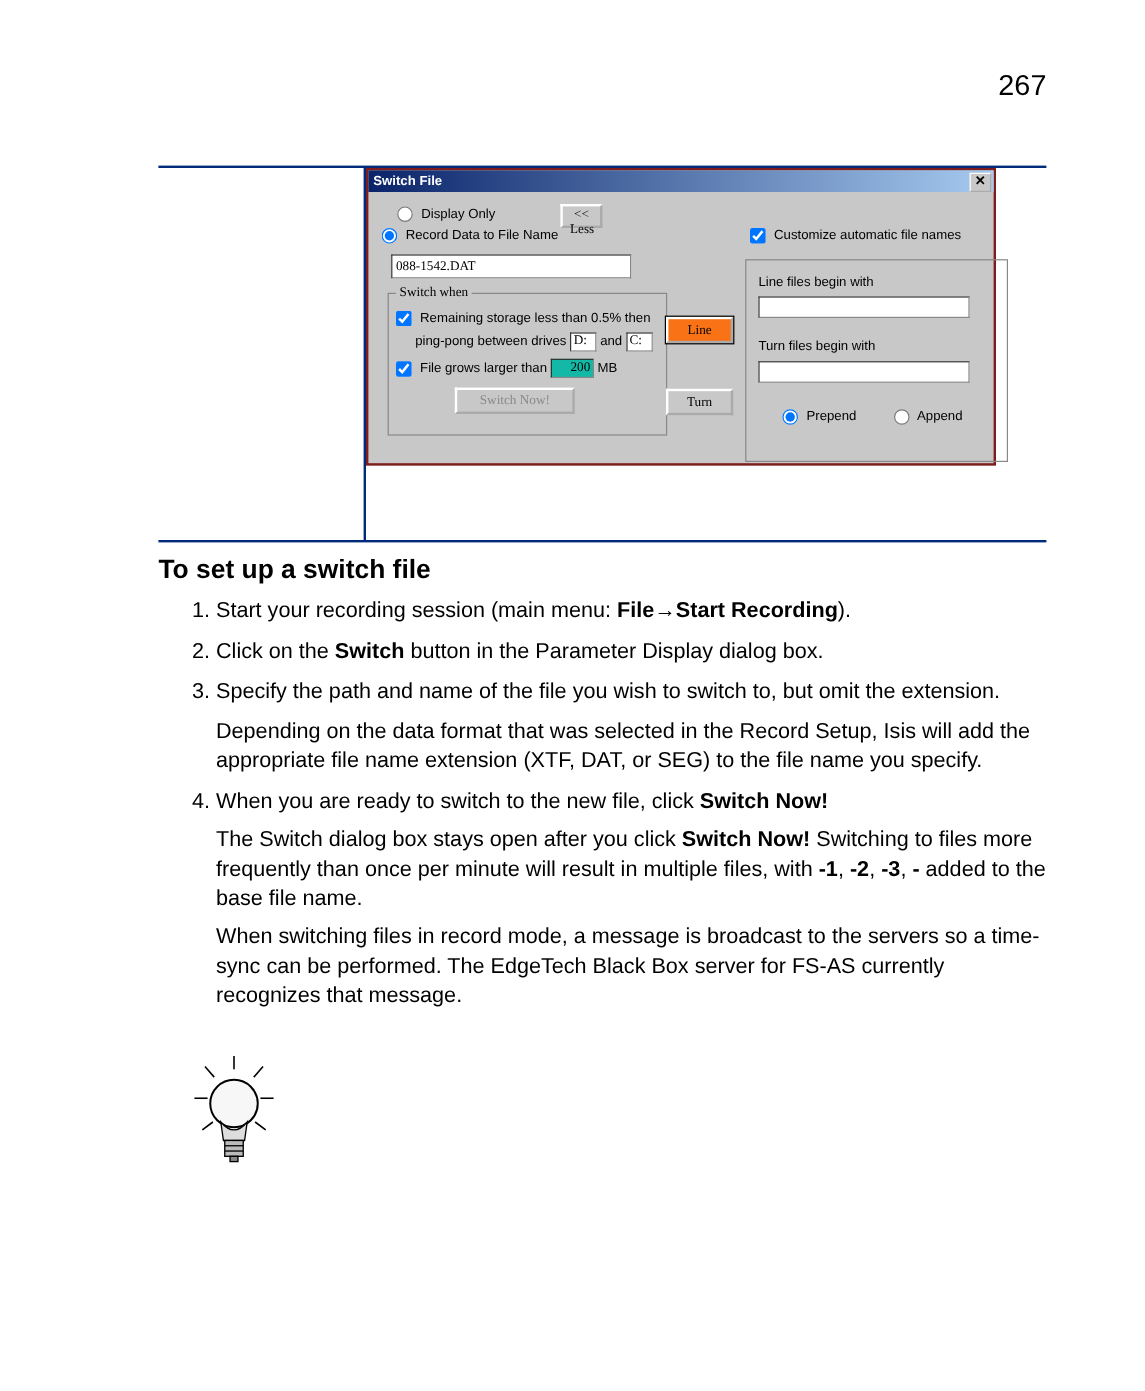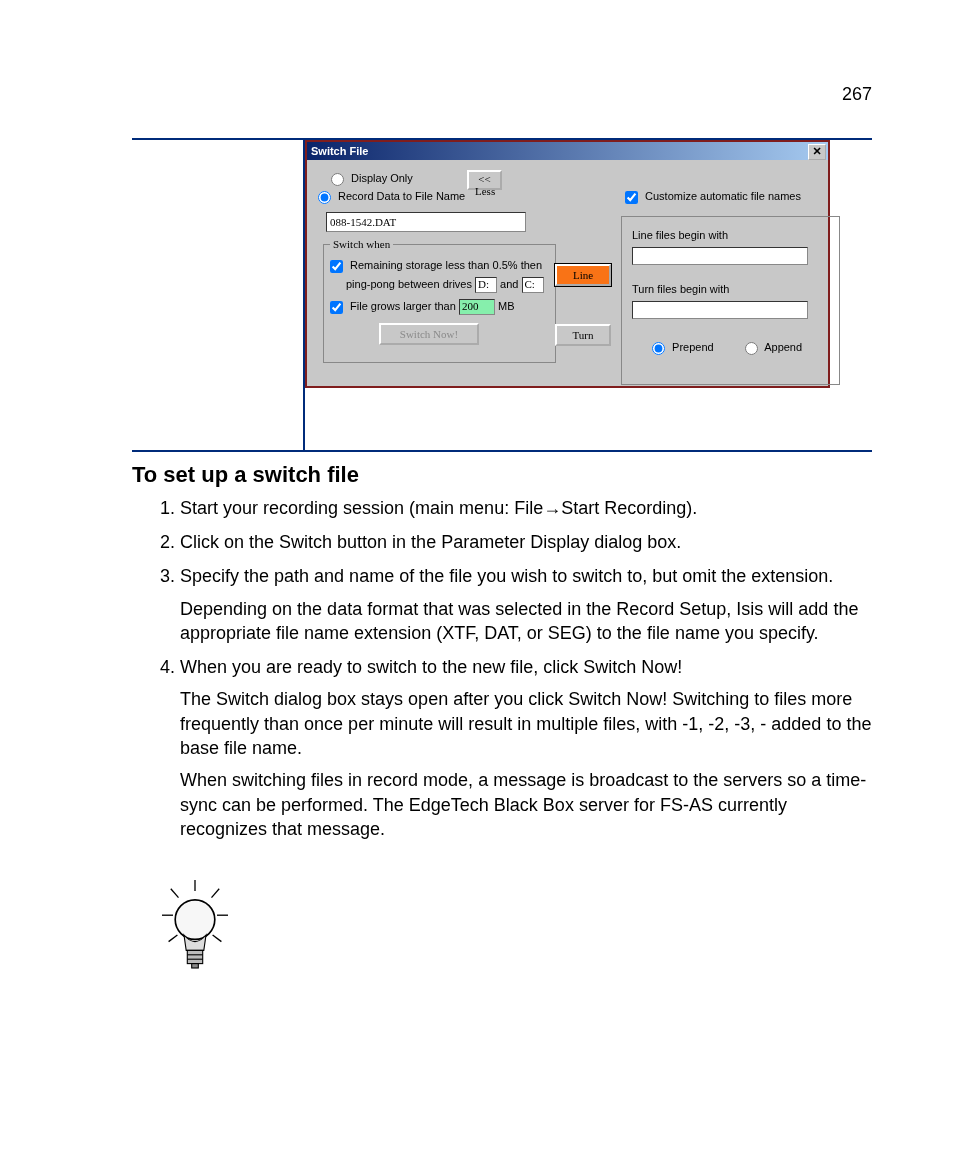--- a/index.html
+++ b/index.html
@@ -1,17 +1,17 @@
 <!DOCTYPE html>
 <html><head>
 <meta charset="utf-8">
 <style>
   body{margin:0;background:#fff;font-family:Arial,Helvetica,sans-serif;color:#000}
   .page{width:954px;height:1159px;margin:0 auto;position:relative;box-sizing:border-box;padding:70px 80px 0 80px}
-  .pgnum{position:absolute;top:84px;right:82px;font-size:18px}
+  .pgnum{position:absolute;top:58px;right:82px;font-size:24px}
   .rule{position:absolute;left:132px;right:82px;border-top:2px solid #002b7a}
   .rule.top{top:138px}
   .rule.bottom{top:450px}
   .vrule{position:absolute;left:303px;top:139px;width:0;height:311px;border-left:2px solid #002b7a}
 
   
   .dlg{position:absolute;left:305px;top:140px;width:525px;background:#c8c8c8;border:2px solid #7f1d1d;font-family:"MS Sans Serif",Tahoma,sans-serif;font-size:11px;box-sizing:border-box}
   .titlebar{height:18px;line-height:18px;background:linear-gradient(to right,#0a246a,#a6caf0);color:#fff;font-weight:bold;padding-left:4px;position:relative}
   .closebtn{position:absolute;right:2px;top:2px;width:16px;height:14px;background:#c8c8c8;border:1px outset #fff;color:#000;font:bold 11px Arial;line-height:12px;text-align:center;cursor:default}
   .dlgbody{position:relative;height:226px}
@@ -24,21 +24,21 @@
   .lessbtn{position:absolute;left:160px;top:10px;width:35px;height:20px;background:#c8c8c8;border:2px outset #fff;font:11px "MS Sans Serif";cursor:default}
   .fnfield{position:absolute;left:19px;top:52px;width:192px;height:16px;border:1px inset #888;background:#fff;font:11px "MS Sans Serif";padding:1px 3px}
 
   .grp{position:absolute;border:1px solid #888;background:transparent}
   .grp .legend{position:absolute;top:-7px;left:6px;background:#c8c8c8;padding:0 3px;font:11px "MS Sans Serif"}
   .grp-switch{left:14px;top:84px;width:214px;height:106px}
   .sw-rem{position:absolute;left:6px;top:14px}
   .sw-pp{position:absolute;left:22px;top:32px}
   .sw-drv{display:inline-block;width:16px;height:14px;border:1px inset #888;background:#fff;font:11px "MS Sans Serif";text-align:left;padding:0 2px;vertical-align:middle}
   .sw-grow{position:absolute;left:6px;top:54px}
-  .sw-size{display:inline-block;width:30px;height:14px;border:1px inset #888;background:#86efac;font:11px "MS Sans Serif";padding:0 2px;vertical-align:middle}
+  .sw-size{display:inline-block;width:30px;height:14px;border:1px inset #888;background:#14b8a6;font:11px "MS Sans Serif";text-align:right;padding:0 2px;vertical-align:middle}
   .switchnow{position:absolute;left:55px;top:78px;width:100px;height:22px;background:#c8c8c8;border:2px outset #fff;color:#8a8a8a;font:11px "MS Sans Serif";cursor:default}
 
   .linebtn{position:absolute;left:248px;top:104px;width:56px;height:22px;background:#f97316;border:2px outset #fff;outline:1px solid #000;font:11px "MS Sans Serif";cursor:default}
   .turnbtn{position:absolute;left:248px;top:164px;width:56px;height:22px;background:#c8c8c8;border:2px outset #fff;font:11px "MS Sans Serif";cursor:default}
 
   .chk-cust{position:absolute;left:318px;top:30px}
 
   .grp-right{left:312px;top:56px;width:200px;height:156px}
   .lbl-line{position:absolute;left:10px;top:12px}
   .in-line{position:absolute;left:10px;top:30px;width:174px;height:16px;border:1px inset #888;background:#fff}
@@ -47,21 +47,21 @@
   .row-pa{position:absolute;left:30px;top:124px}
   .row-pa label{margin-right:28px}
 
   
   .doc{position:absolute;left:132px;right:82px;top:460px;font-size:18px;line-height:1.35}
   .doc h3{margin:0 0 6px 0;font-size:22px}
   .doc ol{margin:0;padding-left:48px}
   .doc ol>li{margin-bottom:10px}
   .doc p.sub{margin:8px 0 0 0}
   .note{margin-left:66px;margin-top:6px}
-  .b{font-weight:normal}
+  .b{font-weight:bold}
 
   
   .bulbwrap{position:absolute;left:160px;top:880px}
   .bulb{width:70px;height:110px}
 </style>
 </head>
 <body>
 
 <div class="page">
   <div class="pgnum">267</div>

